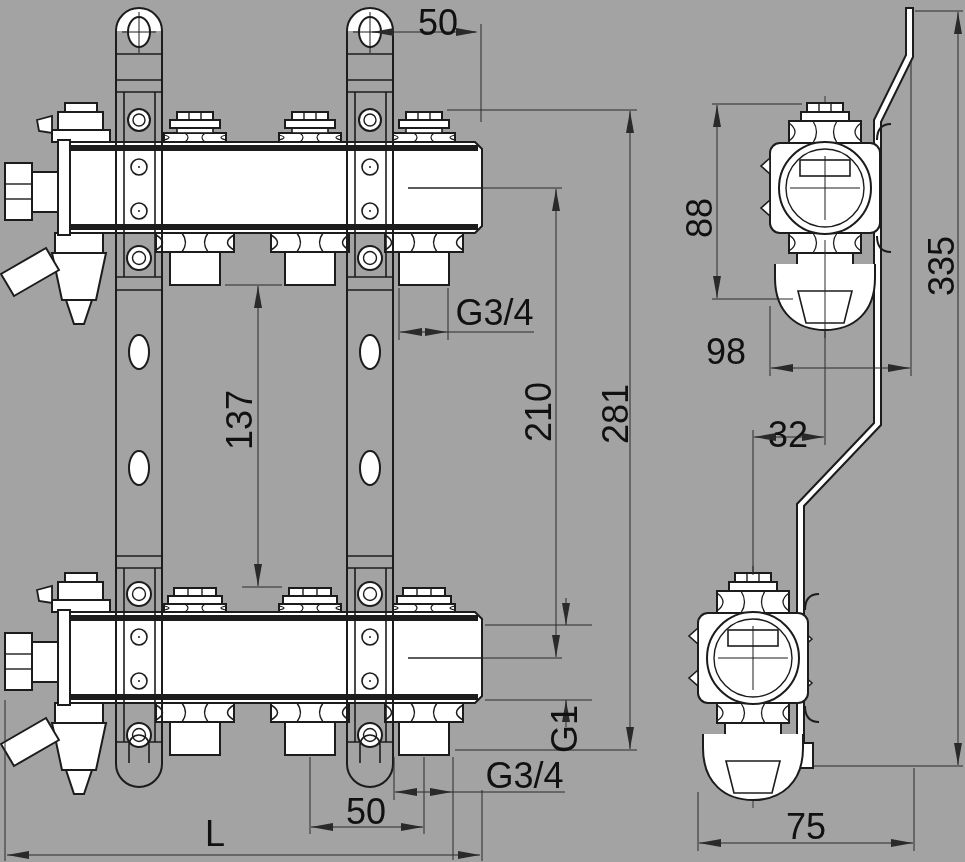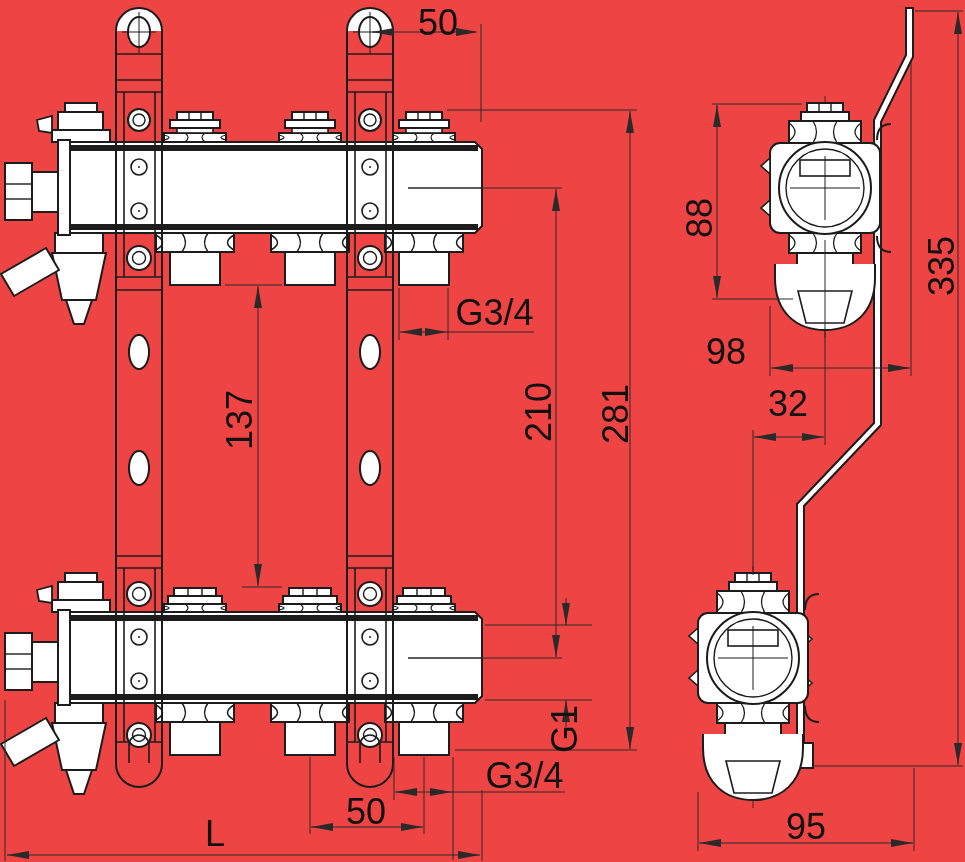--- a/index.html
+++ b/index.html
@@ -1,16 +1,16 @@
 <!DOCTYPE html>
 <html><head>
 <meta charset="utf-8">
 <style>
   html,body{margin:0;padding:0;background:#e8e8e8;}
-  #stage{position:relative;width:965px;height:862px;background:#ef4444;overflow:hidden;
+  #stage{position:relative;width:965px;height:862px;background:#a3a3a3;overflow:hidden;
          font-family:"Liberation Sans",sans-serif;}
   #stage svg{position:absolute;left:0;top:0;}
   .dim{position:absolute;font-size:36px;line-height:36px;color:#111;text-align:center;
        white-space:nowrap;user-select:none;}
   .rot{transform:rotate(-90deg);transform-origin:center center;}
 </style>
 </head>
 <body>
 
 <div id="stage">
@@ -272,16 +272,16 @@
 <div class="dim rot" style="left:200px;top:402px;width:80px;">137</div>
 <div class="dim rot" style="left:499px;top:394px;width:80px;">210</div>
 <div class="dim rot" style="left:576px;top:396px;width:80px;">281</div>
 <div class="dim rot" style="left:530px;top:711px;width:70px;">G1</div>
 <div class="dim" style="left:482px;top:758px;width:85px;">G3/4</div>
 <div class="dim" style="left:336px;top:794px;width:60px;">50</div>
 <div class="dim" style="left:185px;top:816px;width:60px;">L</div>
 <div class="dim rot" style="left:660px;top:200px;width:80px;">88</div>
 <div class="dim rot" style="left:902px;top:248px;width:80px;">335</div>
 <div class="dim" style="left:696px;top:334px;width:60px;">98</div>
-<div class="dim" style="left:758px;top:386px;width:60px;">32</div>
-<div class="dim" style="left:776px;top:809px;width:60px;">95</div>
+<div class="dim" style="left:758px;top:417px;width:60px;">32</div>
+<div class="dim" style="left:776px;top:809px;width:60px;">75</div>
 
 </div>
 
 </body></html>

